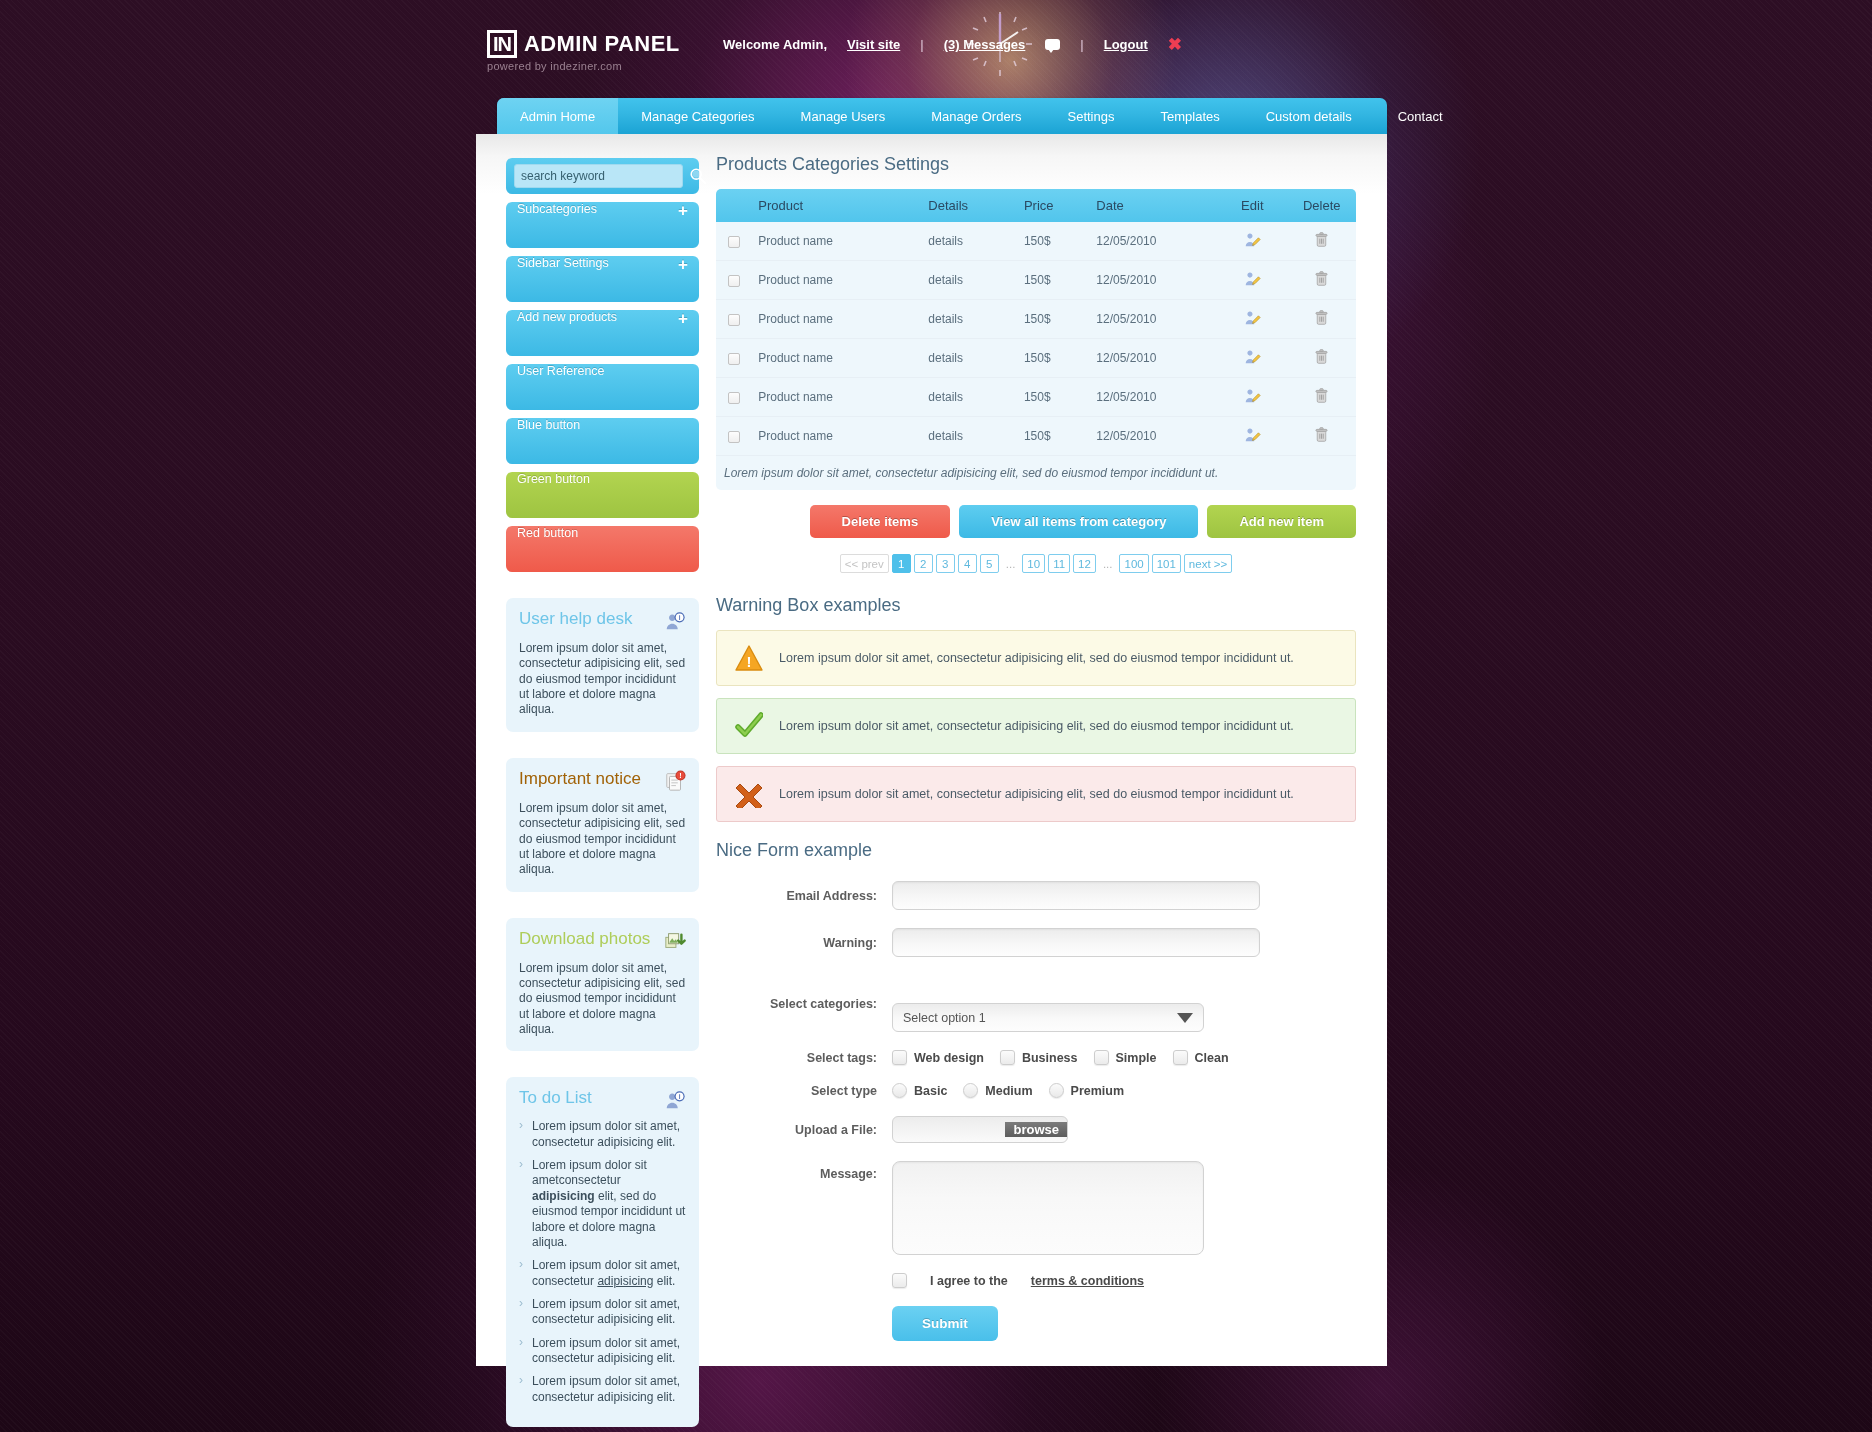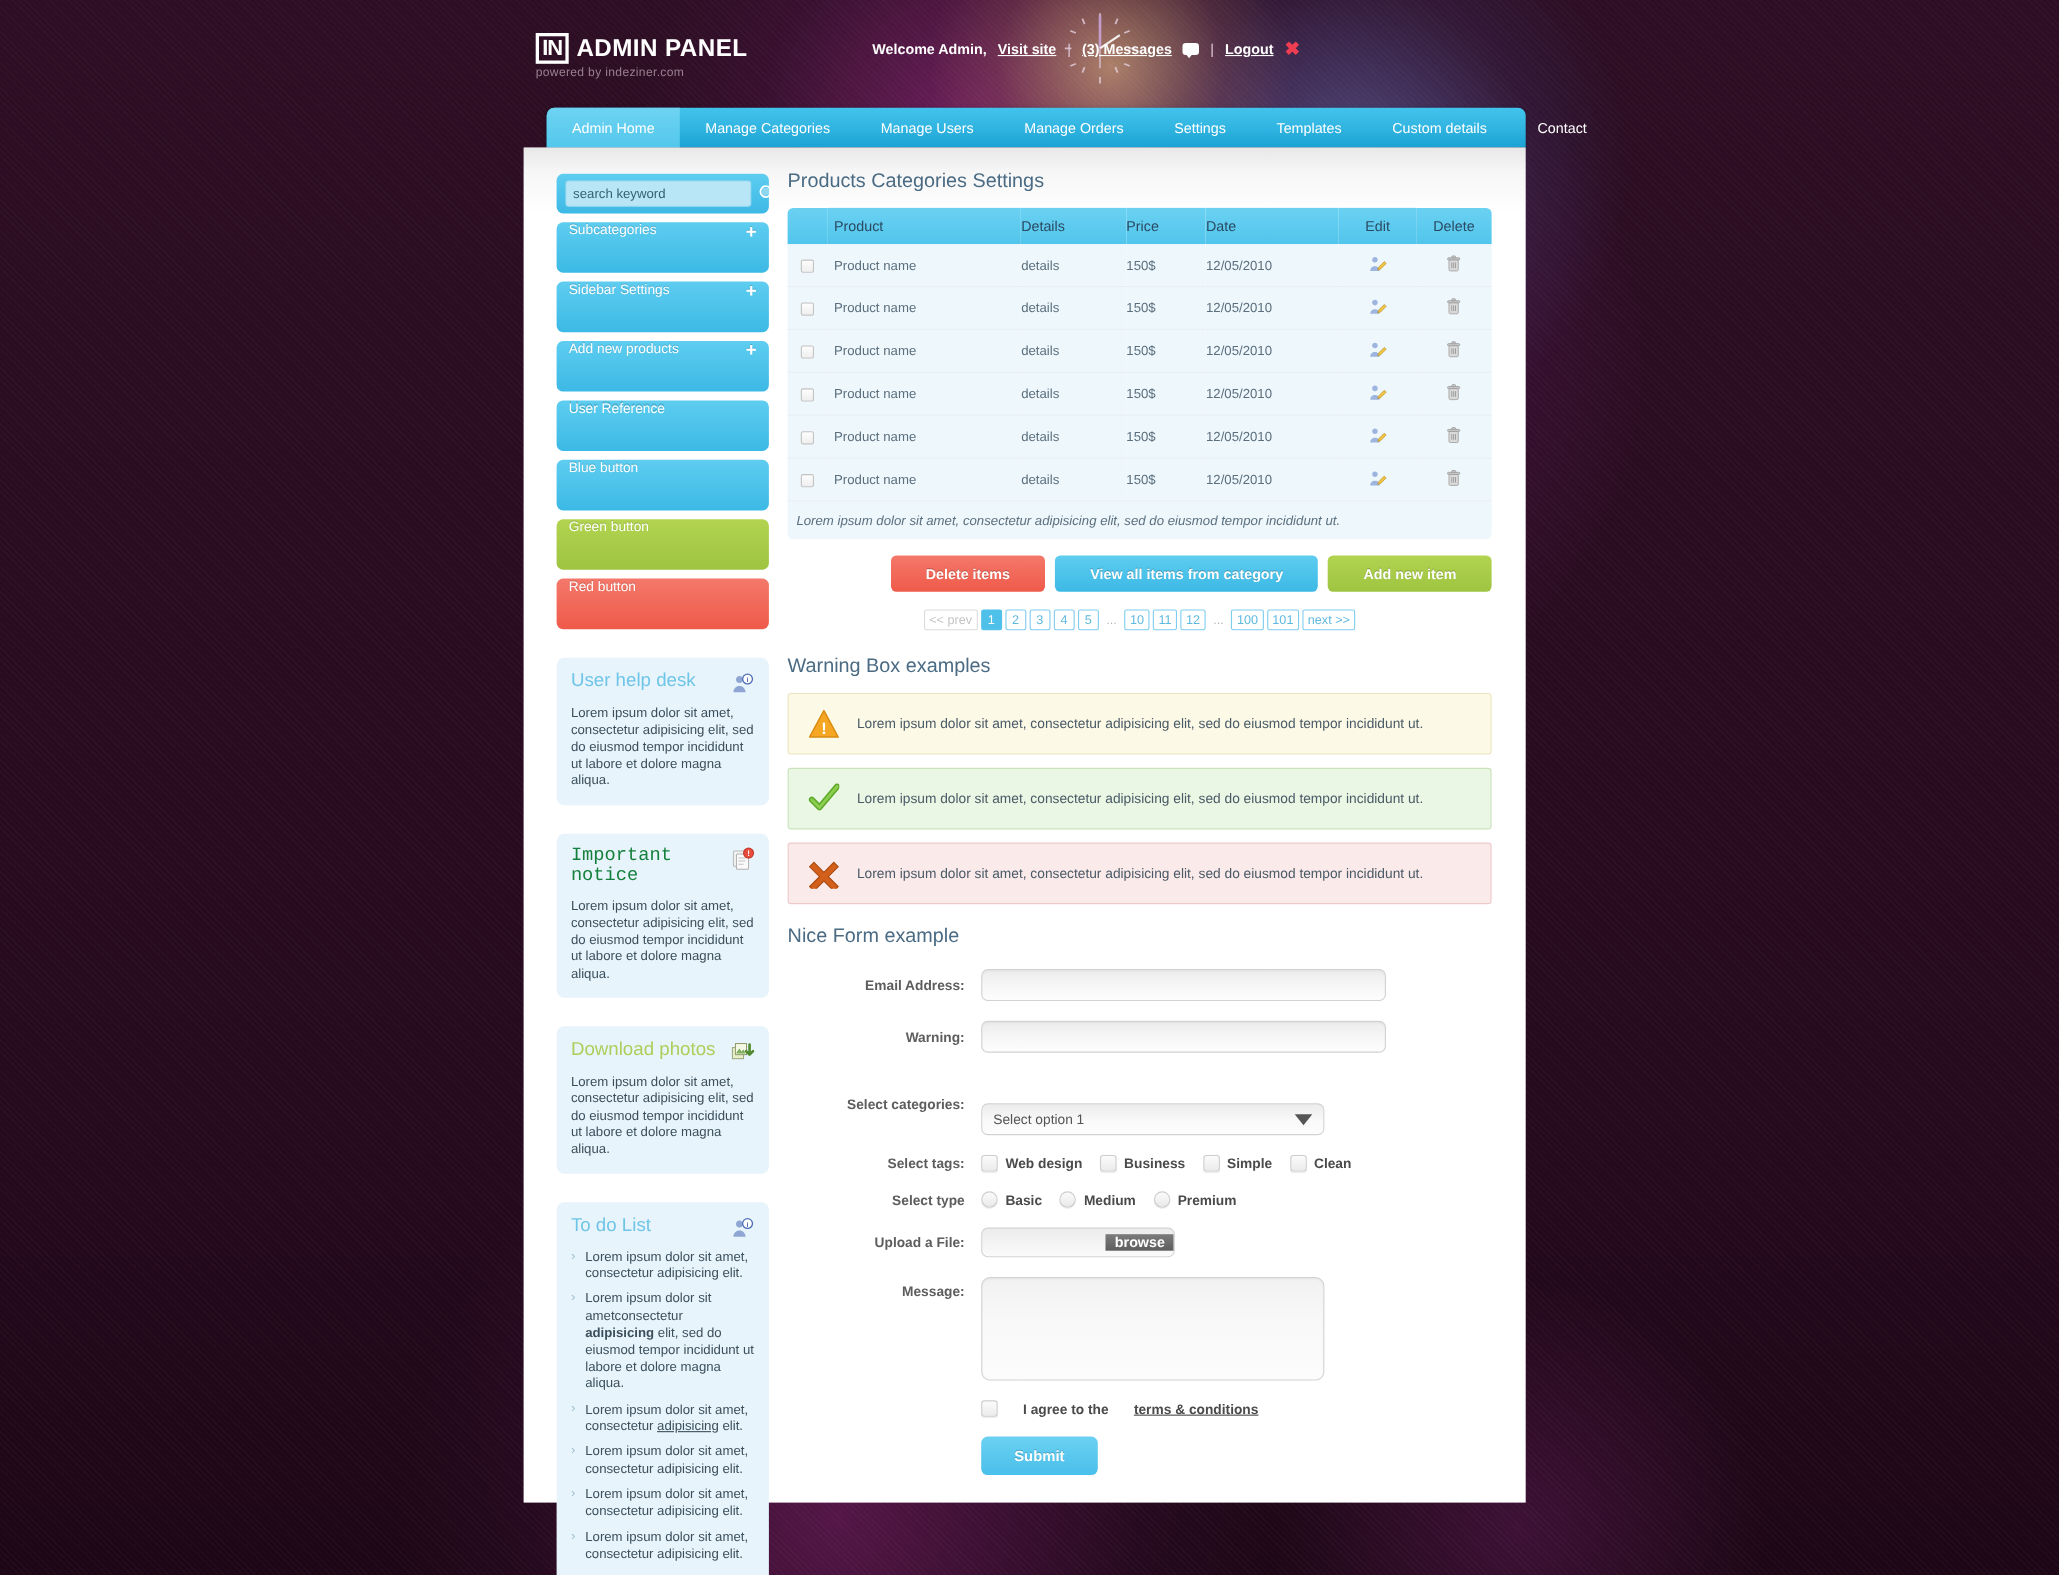--- a/index.html
+++ b/index.html
@@ -35,21 +35,21 @@
   .logo-row { display: flex; align-items: center; gap: 7px; }
   .logo-mark {
     width: 30px; height: 28px; border: 3px solid #fff; position: relative;
     display: flex; align-items: center; justify-content: center;
     font-weight: bold; color: #fff; font-size: 20px; letter-spacing: -1px;
     font-family: "Liberation Sans", sans-serif; line-height: 1;
   }
   .logo-text { color: #fff; font-size: 22px; font-weight: bold; letter-spacing: .4px; }
   .logo-sub { color: #9a8090; font-size: 11px; margin-top: 2px; letter-spacing: .3px; }
   .clock { position: absolute; left: 960px; top: 4px; width: 80px; height: 80px; opacity: .9; }
-  .topnav { position: absolute; right: 690px; top: 36px; display: flex; align-items: center; gap: 10px;
+  .topnav { position: absolute; right: 690px; top: 36px; display: flex; align-items: center; gap: 20px;
             color: #fff; font-size: 13px; font-weight: bold; white-space: nowrap; }
   .topnav a { color: #fff; text-decoration: underline; }
   .topnav .sep { color: #e0c8da; font-weight: normal; }
   .msg-bubble { display: inline-block; width: 15px; height: 11px; background: #fff; border-radius: 3px; position: relative; }
   .msg-bubble::after { content:""; position: absolute; left: 3px; top: 10px; border-left: 3px solid transparent;
                        border-right: 3px solid transparent; border-top: 4px solid #fff; }
   .logout-x { color: #ef3d52; font-size: 17px; font-weight: bold; line-height: 1; }
 
   
   .navbar {
@@ -93,21 +93,21 @@
   .sb-blue  { background: linear-gradient(180deg, #5ecdf0 0%, #3cb9e5 100%); }
   .sb-green { background: linear-gradient(180deg, #b2d450 0%, #9ec441 100%); }
   .sb-red   { background: linear-gradient(180deg, #f4786a 0%, #ef5a4a 100%); }
 
   .widget {
     margin-top: 26px; background: #e8f4fb; border-radius: 7px; padding: 12px 13px 14px 13px;
   }
   .widget-head { display: flex; align-items: flex-start; justify-content: space-between; }
   .widget-title { font-size: 17px; font-weight: normal; line-height: 1.1; }
   .wt-blue  { color: #6ec5e8; }
-  .wt-red   { color: #15803d; font-family: Liberation Mono, monospace; }
+  .wt-red   { color: #a16207; }
   .wt-green { color: #aecd5a; }
   .widget-body { margin-top: 9px; font-size: 12px; line-height: 1.28; color: #3c4f5c; }
   .widget ul { list-style: none; margin-top: 8px; }
   .widget li { font-size: 12px; line-height: 1.28; color: #3c4f5c; padding-left: 13px; position: relative; margin-bottom: 8px; }
   .widget li::before { content: "›"; position: absolute; left: 0; top: -1px; color: #9dbdcf; font-size: 12px; }
   .widget li a { color: #3c4f5c; }
   .widget li b { font-weight: bold; }
   .wicon { width: 22px; height: 22px; flex: none; }
 
   

